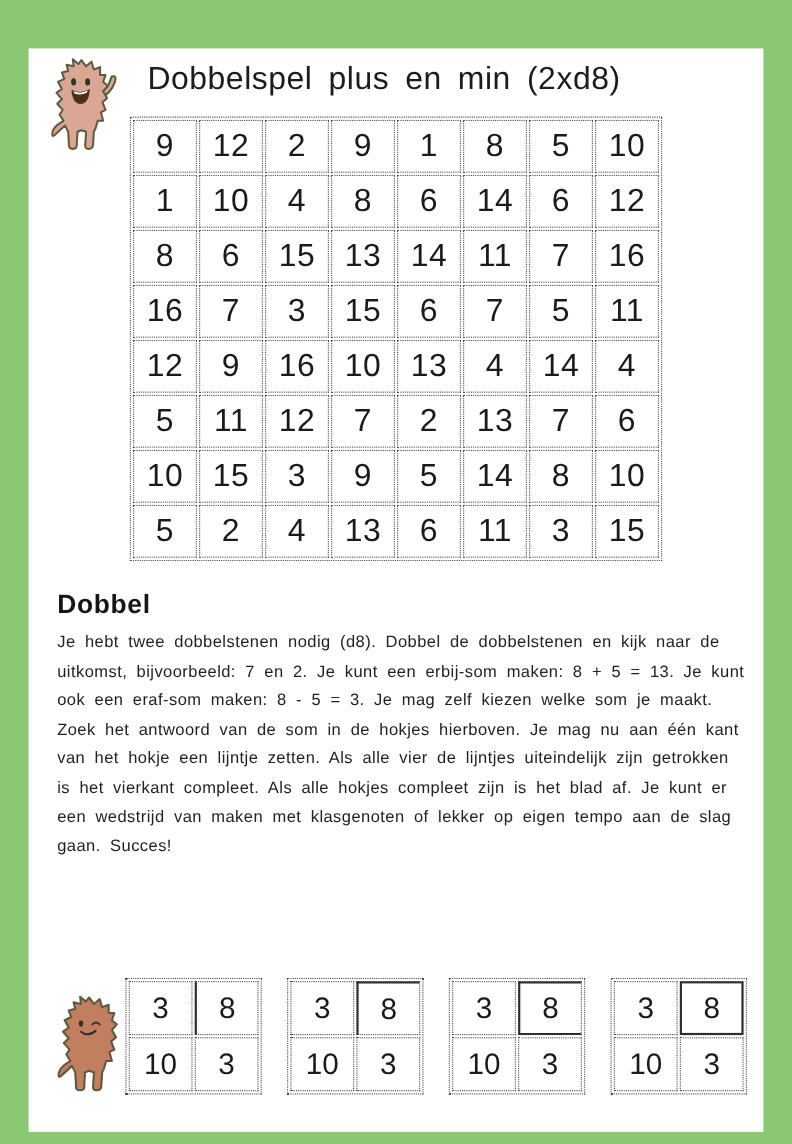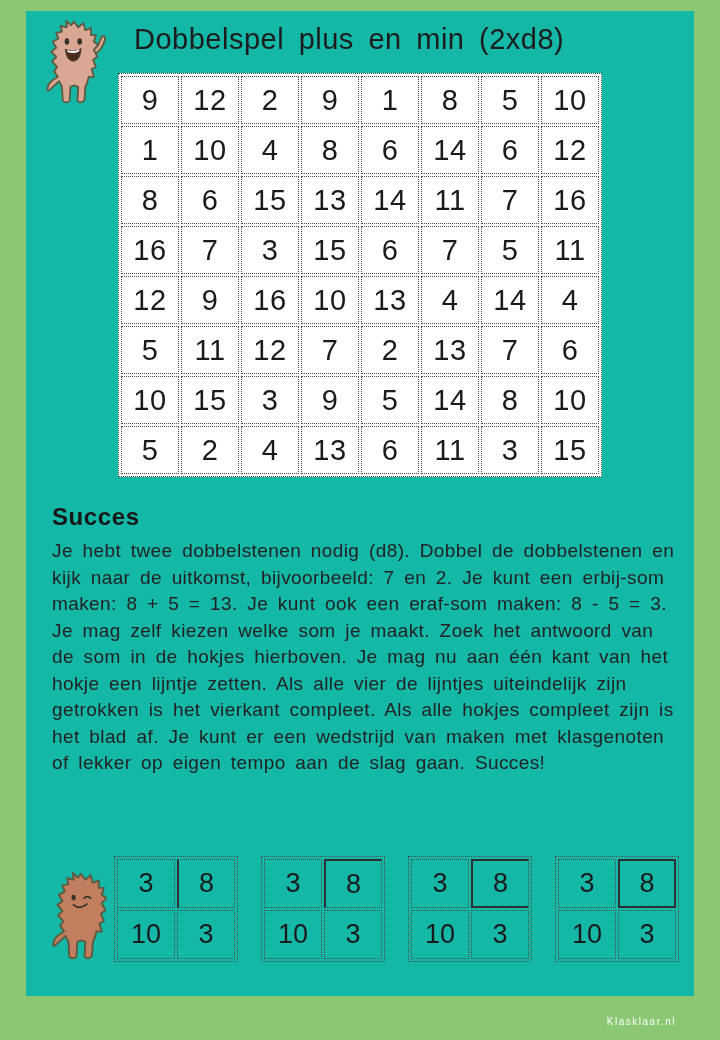--- a/index.html
+++ b/index.html
@@ -5,22 +5,22 @@
   * { margin:0; padding:0; box-sizing:border-box; }
   html,body { width:720px; height:1040px; }
   body {
     position:relative;
     background:#8bc873;
     font-family:"Liberation Sans", sans-serif;
     color:#1f1f1f;
     overflow:hidden;
   }
   .page {
-    position:absolute; left:26px; top:11px; width:668px; height:985px;
-    background:#14b8a6;
+    position:absolute; left:26px; top:44px; width:668px; height:985px;
+    background:#ffffff;
   }
   
   .title {
     position:absolute; left:108px; top:12px;
     font-size:29px; font-weight:400; letter-spacing:0.5px; word-spacing:6px;
     color:#1c1c1c; white-space:nowrap;
   }
   .mascot-top { position:absolute; left:12px; top:5px; width:72px; height:92px; }
   .mascot-bottom { position:absolute; left:18px; top:855px; width:74px; height:100px; }
 
@@ -36,21 +36,21 @@
   }
   .cell {
     border:1px dotted #4c4c4c;
     display:flex; align-items:center; justify-content:center;
     font-size:29px; color:#1a1a1a; letter-spacing:0.5px;
   }
 
   
   .uitleg { position:absolute; left:26px; top:492px; width:628px; }
   .uitleg h2 { font-size:24px; font-weight:700; letter-spacing:0.6px; margin-bottom:7px; color:#161616;}
-  .uitleg p  { font-size:19px; line-height:26.5px; letter-spacing:0.4px; word-spacing:4px; color:#222; }
+  .uitleg p  { font-size:15px; line-height:26.5px; letter-spacing:0.4px; word-spacing:4px; color:#222; }
 
   
   .examples {
     position:absolute; left:88px; top:845px;
     display:flex; gap:23px;
   }
   .exgrid {
     display:grid;
     grid-template-columns:repeat(2,58px);
     grid-template-rows:repeat(2,49px);
@@ -152,21 +152,21 @@
     <div class="cell">2</div>
     <div class="cell">4</div>
     <div class="cell">13</div>
     <div class="cell">6</div>
     <div class="cell">11</div>
     <div class="cell">3</div>
     <div class="cell">15</div>
   </div>
 
   <div class="uitleg">
-    <h2>Succes</h2>
+    <h2>Dobbel</h2>
     <p>Je hebt twee dobbelstenen nodig (d8). Dobbel de dobbelstenen en kijk naar de uitkomst, bijvoorbeeld: 7 en 2. Je kunt een erbij-som maken: 8 + 5 = 13. Je kunt ook een eraf-som maken: 8 - 5 = 3. Je mag zelf kiezen welke som je maakt. Zoek het antwoord van de som in de hokjes hierboven. Je mag nu aan één kant van het hokje een lijntje zetten. Als alle vier de lijntjes uiteindelijk zijn getrokken is het vierkant compleet. Als alle hokjes compleet zijn is het blad af. Je kunt er een wedstrijd van maken met klasgenoten of lekker op eigen tempo aan de slag gaan. Succes!</p>
   </div>
 
   <div class="examples">
     <div class="exgrid">
       <div class="ecell">3</div>
       <div class="ecell s-l">8</div>
       <div class="ecell">10</div>
       <div class="ecell">3</div>
     </div>

